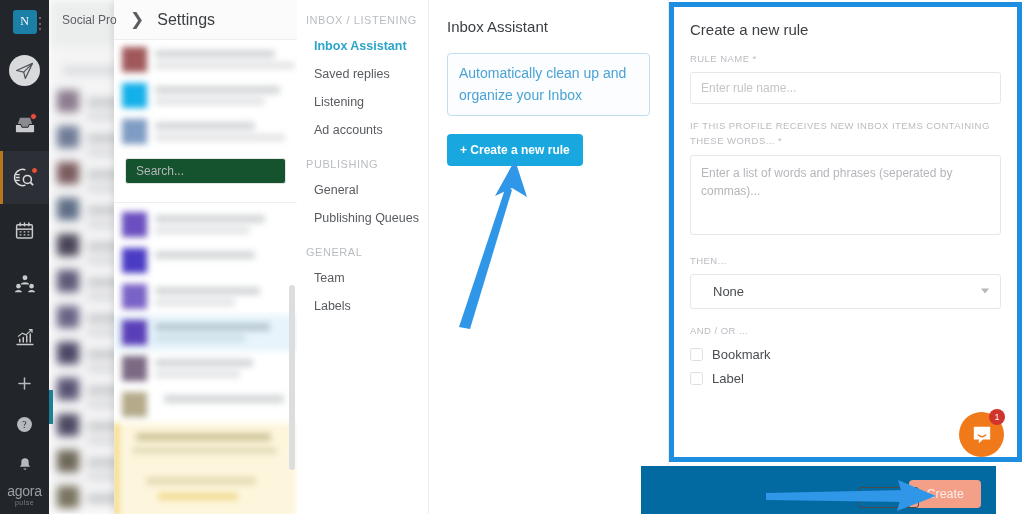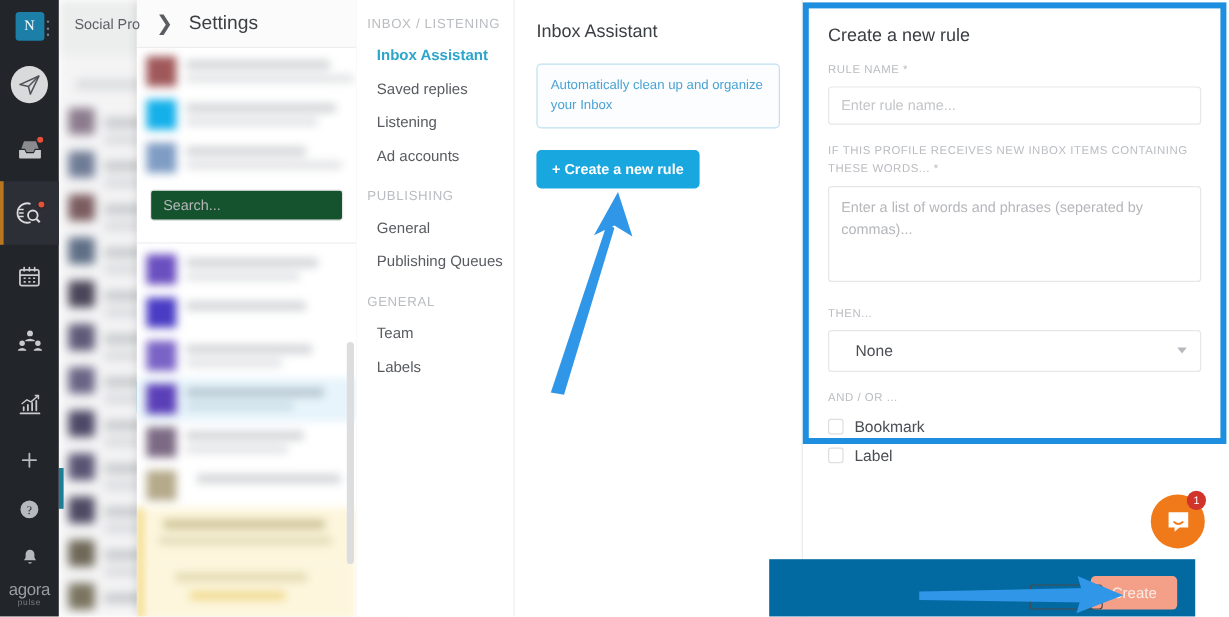--- a/index.html
+++ b/index.html
@@ -125,32 +125,32 @@
   .nav-item.active { color: #2ba5c9; font-weight: bold; }
 
   
   .mid-col {
     position: absolute; left: 429px; top: 0; width: 240px; height: 514px;
     background: #fff; border-right: 1px solid #ececec; padding: 18px 18px 0 18px;
   }
   .mid-title { font-size: 15px; color: #3b3e42; }
   .notice {
     margin-top: 18px; border: 1px solid #bfdff0; border-radius: 4px;
-    padding: 9px 11px; color: #4aa3d4; font-size: 11px; line-height: 1.55;
+    padding: 9px 11px; color: #4aa3d4; font-size: 14px; line-height: 1.55;
     background: #fbfdff;
   }
   .btn-primary {
     margin-top: 18px; display: inline-block;
     background: #19a7df; color: #fff; border: none; border-radius: 4px;
     padding: 9px 13px; font-size: 12px; font-weight: bold; cursor: pointer;
   }
 
   
   .rule-wrap {
-    position: absolute; left: 669px; top: 2px; width: 353px; height: 368px;
+    position: absolute; left: 669px; top: 2px; width: 353px; height: 460px;
     border: 5px solid #1e8fe0; background: #fff;
   }
   .rule-inner { padding: 14px 16px; height: 100%; position: relative; }
   .rule-title { font-size: 15px; color: #3b3e42; margin-bottom: 13px; }
   .field-label {
     font-size: 9.5px; letter-spacing: .45px; color: #b9bcc0; text-transform: uppercase;
     line-height: 1.6; margin-bottom: 6px;
   }
   .inp {
     width: 100%; border: 1px solid #e6e7e9; border-radius: 3px;

